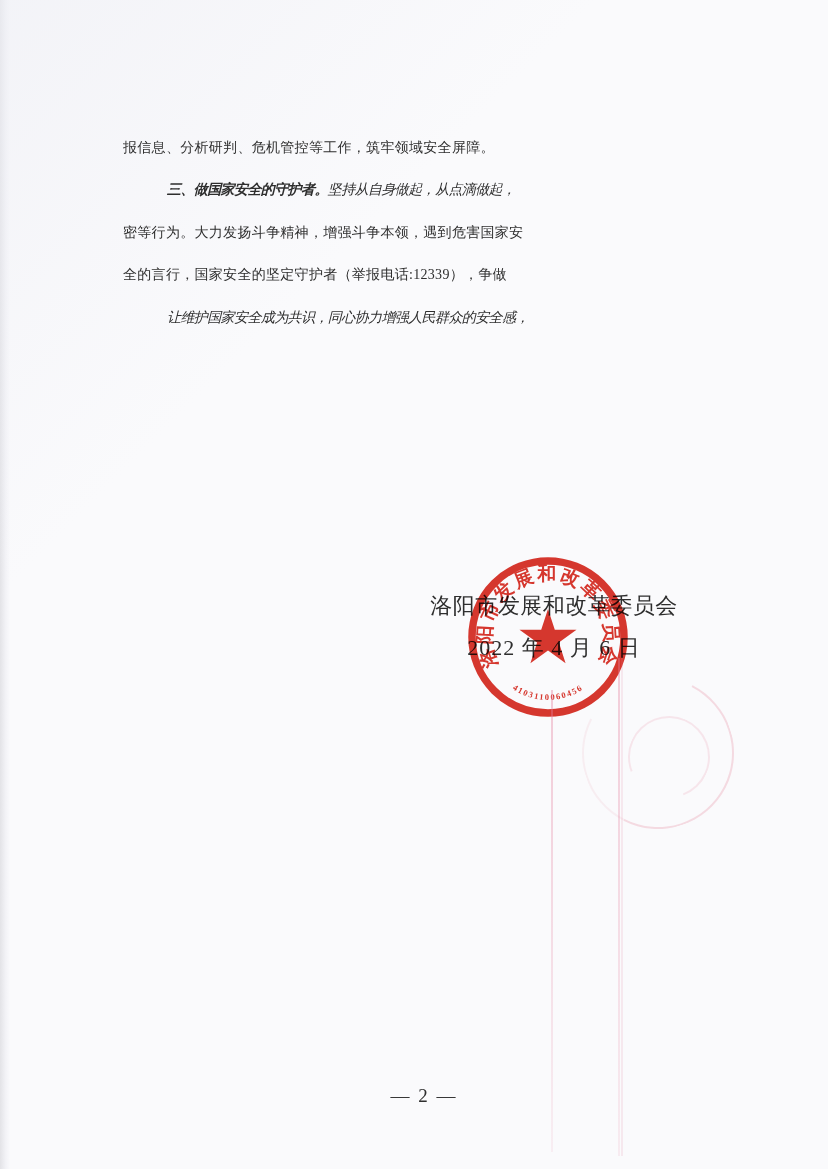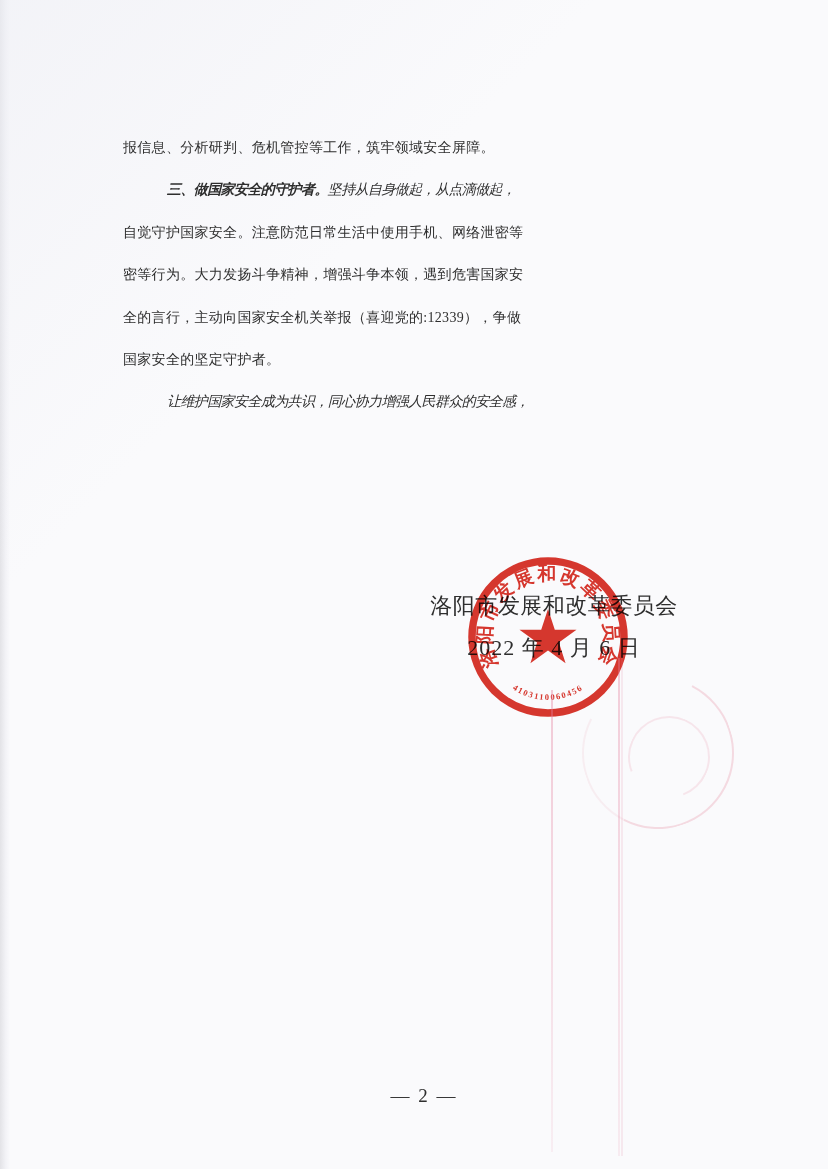--- a/index.html
+++ b/index.html
@@ -82,24 +82,22 @@
 </style>
 </head>
 <body>
 
 <div class="page-edge"></div>
 <div class="scan-tint"></div>
 
 <div class="textblock">
   <div class="line">报信息、分析研判、危机管控等工作，筑牢领域安全屏障。</div>
   <div class="line indent tight"><span class="bold">三、做国家安全的守护者。</span><span>坚持从自身做起，从点滴做起，</span></div>
-  <div class="line">自觉守护国家安全。注意防范日常生活中使用手机、网络泄密等</div>
   <div class="line">密等行为。大力发扬斗争精神，增强斗争本领，遇到危害国家安</div>
-  <div class="line">全的言行，主动向国家安全机关举报（喜迎党的:12339），争做</div>
-  <div class="line">国家安全的坚定守护者。</div>
+  <div class="line">全的言行，国家安全的坚定守护者（举报电话:12339），争做</div>
   <div class="line indent tight">让维护国家安全成为共识，同心协力增强人民群众的安全感，</div>
 </div>
 
 <div class="signature">
   <div>洛阳市发展和改革委员会</div>
   <div class="date">2022 年 4 月 6 日</div>
 </div>
 
 <svg class="seal" viewBox="0 0 180 180">
   <defs>

